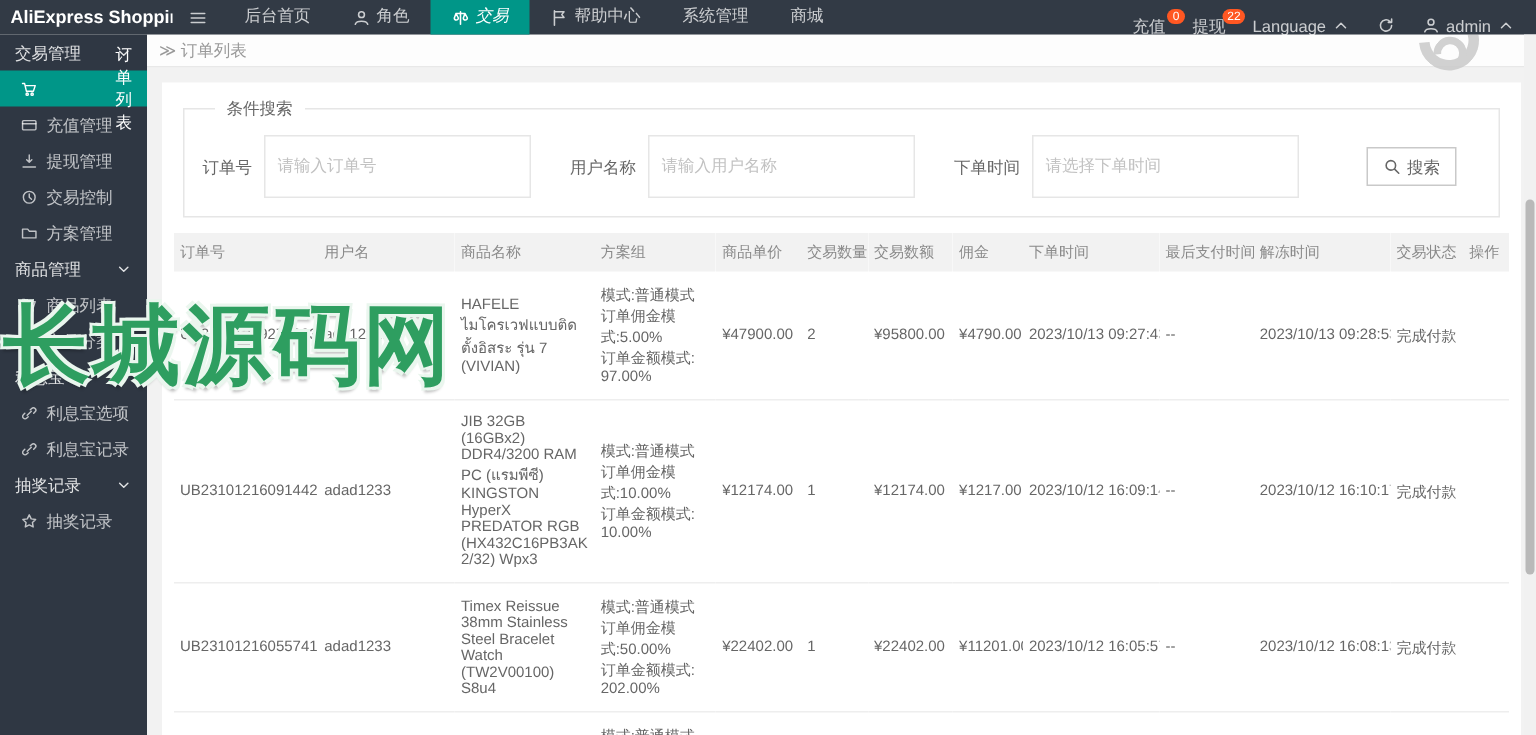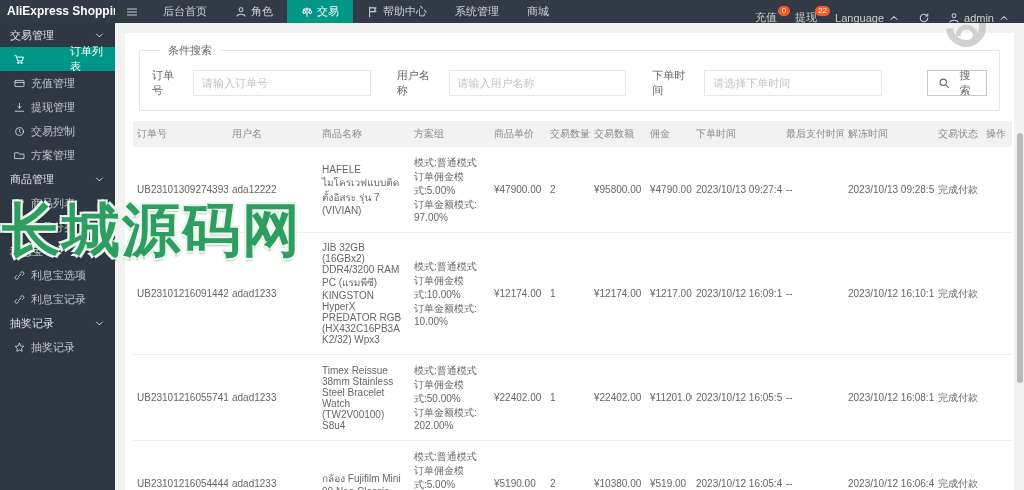--- a/index.html
+++ b/index.html
@@ -5,47 +5,47 @@
   * { margin:0; padding:0; box-sizing:border-box; }
   html,body { width:1024px; height:490px; overflow:hidden;
     font-family:"Liberation Sans","DejaVu Sans",sans-serif; background:#f2f2f2; }
   .icn { width:12px; height:12px; display:inline-block; vertical-align:-2px; }
 
   
   .topbar { height:23px; background:#323a45; display:flex; align-items:stretch; color:rgba(255,255,255,.75); font-size:11px; position:relative; z-index:30; }
   .logo { width:115px; color:#fff; font-size:12px; font-weight:bold; line-height:23px; padding-left:7px; white-space:nowrap; overflow:hidden; }
   .nav-ham { width:34px; display:flex; align-items:center; justify-content:center; cursor:pointer; }
   .nav-item { display:flex; align-items:center; gap:4px; padding:0 14px; line-height:23px; cursor:pointer; white-space:nowrap; }
-  .nav-item.active { background:#009688; color:#fff; }
+  .nav-item.active { background:#009688; color:#fff;font-style:italic; }
   .top-spacer { flex:1; }
   .top-right { display:flex; align-items:center; gap:18px; padding-right:14px;margin-top:12px; }
   .top-link { position:relative; cursor:pointer; display:flex; align-items:center; gap:4px; }
   .badge { position:absolute; top:-4px; right:-13px; background:#ff5722; color:#fff; font-size:8px; line-height:10px; min-width:12px; padding:0 3px; border-radius:7px; text-align:center; }
 
   
   .layout { display:flex; height:467px; }
-  .sidebar { width:115px; background:#2f3743; color:rgba(255,255,255,.7); font-size:11px; flex:none; overflow:hidden; }
+  .sidebar { width:98px; background:#2f3743; color:rgba(255,255,255,.7); font-size:11px; flex:none; overflow:hidden;text-align:right; }
   .side-group { height:24px; display:flex; align-items:center; justify-content:space-between; padding:0 10px; color:rgba(255,255,255,.85); cursor:pointer; }
   .side-item { height:24px; display:flex; align-items:center; gap:6px; padding:0 10px 0 14px; cursor:pointer; }
   .side-item.active { background:#009688; color:#fff; }
   .side-item .icn, .side-group .icn { width:11px; height:11px; flex:none; }
 
   .main { flex:1; display:flex; flex-direction:column; position:relative; background:#f2f2f2; overflow:hidden; }
   .breadcrumb { height:22px; background:#fdfdfd; border-bottom:1px solid #e8e8e8; font-size:11px; color:#999; display:flex; align-items:center; padding-left:8px; gap:4px; }
   .c-logo { position:absolute; right:38px; top:-16px; width:40px; height:40px; border:7px solid #c9c9c9; border-radius:50%; border-left-color:transparent; transform:rotate(40deg); opacity:.85; z-index:25; }
   .c-logo:after { content:""; position:absolute; left:8px; top:8px; width:12px; height:12px; border:5px solid #c9c9c9; border-radius:50%; border-bottom-color:transparent; }
 
   .card { background:#fff; margin:10px 10px 0 10px; flex:1; padding:6px 8px; overflow:hidden; }
 
   
   fieldset.search { border:1px solid #e6e6e6; margin:4px 6px 10px 6px; padding:10px 12px 12px 12px; }
   fieldset.search legend { font-size:11px; color:#666; padding:0 8px; margin-left:8px; }
   .search-row { display:flex; align-items:center; gap:26px; }
   .field { display:flex; align-items:center; gap:8px; font-size:11px; color:#666; }
-  .field input { width:178px; height:26px; border:1px solid #e6e6e6; padding:0 8px; font-size:11px; color:#333; outline:none; font-family:inherit; }
+  .field input { width:178px; height:42px; border:1px solid #e6e6e6; padding:0 8px; font-size:11px; color:#333; outline:none; font-family:inherit; }
   .field input::placeholder { color:#c2c2c2; }
   .btn-search { height:26px; border:1px solid #c9c9c9; background:#fff; color:#666; font-size:11px; padding:0 10px; display:flex; align-items:center; gap:4px; cursor:pointer; font-family:inherit;margin-left:19px; }
 
   
   table { width:100%; border-collapse:collapse; table-layout:fixed; font-size:10px; color:#666; }
   thead th { background:#f2f2f2; font-weight:normal; color:#8a8a8a; text-align:left; padding:6px 4px; white-space:nowrap; overflow:hidden; }
   tbody td { padding:9px 4px; border-bottom:1px solid #eee; vertical-align:middle; word-wrap:break-word; }
   td.nowrap { white-space:nowrap; overflow:hidden; }
   td.plan { white-space:pre-line; }
 
@@ -221,20 +221,21 @@
       <div class="side-item">
         <svg class="icn" viewBox="0 0 16 16" fill="none" stroke="currentColor" stroke-width="1.4" stroke-linecap="round" stroke-linejoin="round">
           <path d="M8 1.8l1.9 3.9 4.3.6-3.1 3 .7 4.2L8 11.5l-3.8 2 .7-4.2-3.1-3 4.3-.6z"></path>
         </svg>
         <span>抽奖记录</span>
       </div>
     </div>
 
   <div class="main">
     <div class="c-logo"></div>
+    <div class="breadcrumb">≫ 订单列表</div>
 
     <div class="card">
       <fieldset class="search">
         <legend>条件搜索</legend>
         <div class="search-row">
           <div class="field">
             <span>订单号</span>
             <input type="text" placeholder="请输入订单号" style="">
           </div>
           <div class="field">

